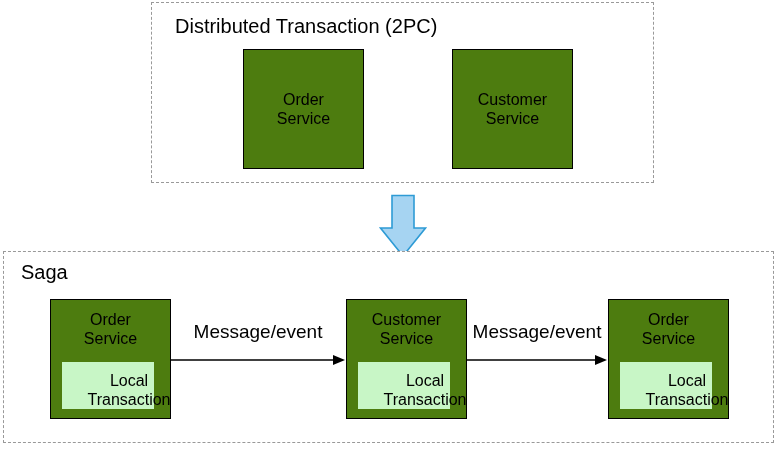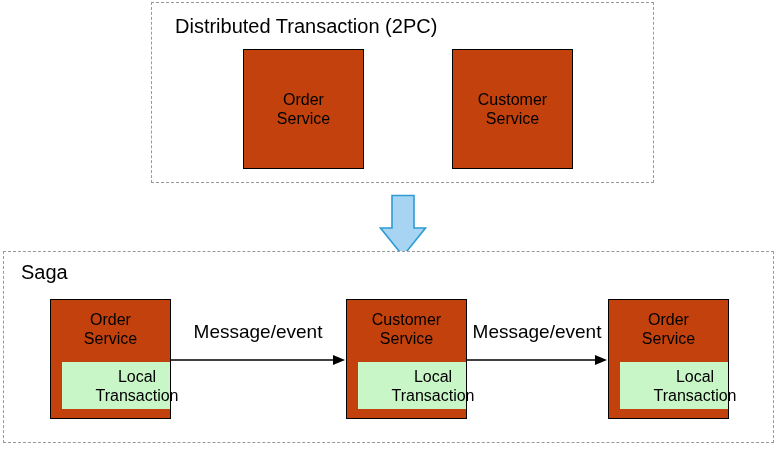--- a/index.html
+++ b/index.html
@@ -33,21 +33,21 @@
     white-space: nowrap;
     color: var(--text-color);
   }
   #top-section .section-title { left: 23px; top: 11px; }
   #saga-section .section-title { left: 17px; top: 8px; }
 
   .service-box {
     position: absolute;
     width: 121px; height: 120px;
     border: 1.5px solid var(--box-border);
-    background: #c2410c;
+    background: #4d7c0f;
     font-size: 16px;
     line-height: 19px;
     text-align: center;
   }
   
   .service-box.centered {
     display: flex;
     align-items: center;
     justify-content: center;
   }
@@ -56,24 +56,24 @@
 
   
   #saga-node-1 { left: 46px;  top: 47px; }
   #saga-node-2 { left: 342px; top: 47px; }
   #saga-node-3 { left: 604px; top: 47px; }
   .service-label { display: block; margin-top: 10px; }
 
   .local-transaction {
     position: absolute;
     left: 11px; top: 62px;
-    width: 108px; height: 47px;
+    width: 92px; height: 47px;
     background: var(--local-transaction-fill);
     display: flex;
-    align-items: center;
+    align-items: flex-end;
     justify-content: center;
     font-size: 16px;
     line-height: 19px;
     text-align: center;
     padding-left: 42px;
   }
 
   .edge-label {
     position: absolute;
     font-size: 19px;

